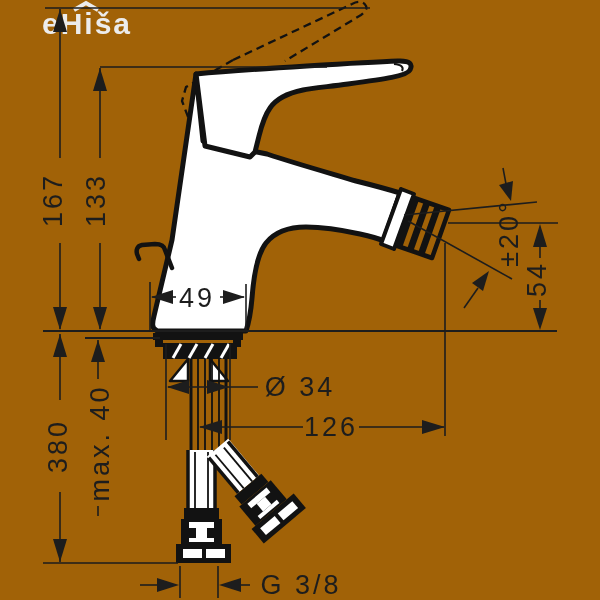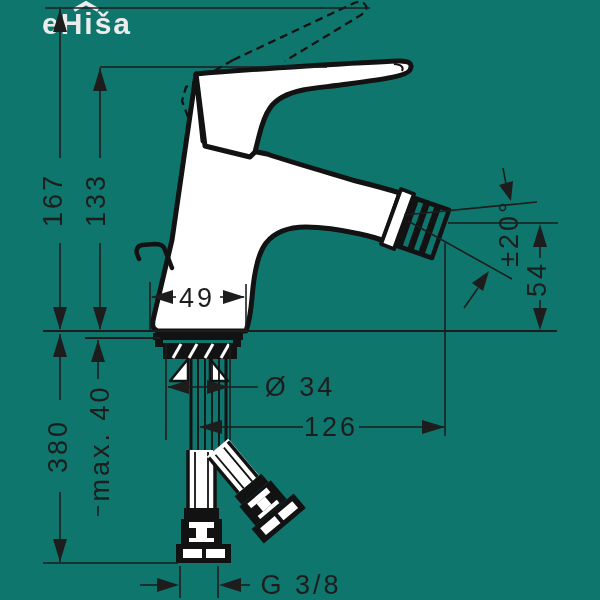--- a/index.html
+++ b/index.html
@@ -1,16 +1,16 @@
 <!DOCTYPE html>
 <html><head>
 <meta charset="utf-8">
 <style>
   html,body{margin:0;padding:0;background:#fff;}
-  .canvas{position:relative;width:600px;height:600px;background:#0f766e;overflow:hidden;
+  .canvas{position:relative;width:600px;height:600px;background:#a16207;overflow:hidden;
           font-family:"Liberation Sans", sans-serif;}
   svg{display:block}
   .dim-text{font-family:"Liberation Sans", sans-serif;font-size:27px;fill:#1d1d1d;
             letter-spacing:3px;font-weight:400;}
   .wm-text{font-family:"Liberation Sans", sans-serif;font-size:30px;font-weight:bold;
            fill:#ececec;letter-spacing:2px;}
   .thin{stroke:#1d1d1d;stroke-width:1.6;fill:none;}
   .ref{stroke:#1d1d1d;stroke-width:1.8;fill:none;}
   .arr{fill:#1d1d1d;stroke:none;}
   .thick{stroke:#121212;stroke-width:5;fill:#ffffff;stroke-linejoin:round;stroke-linecap:round;}

